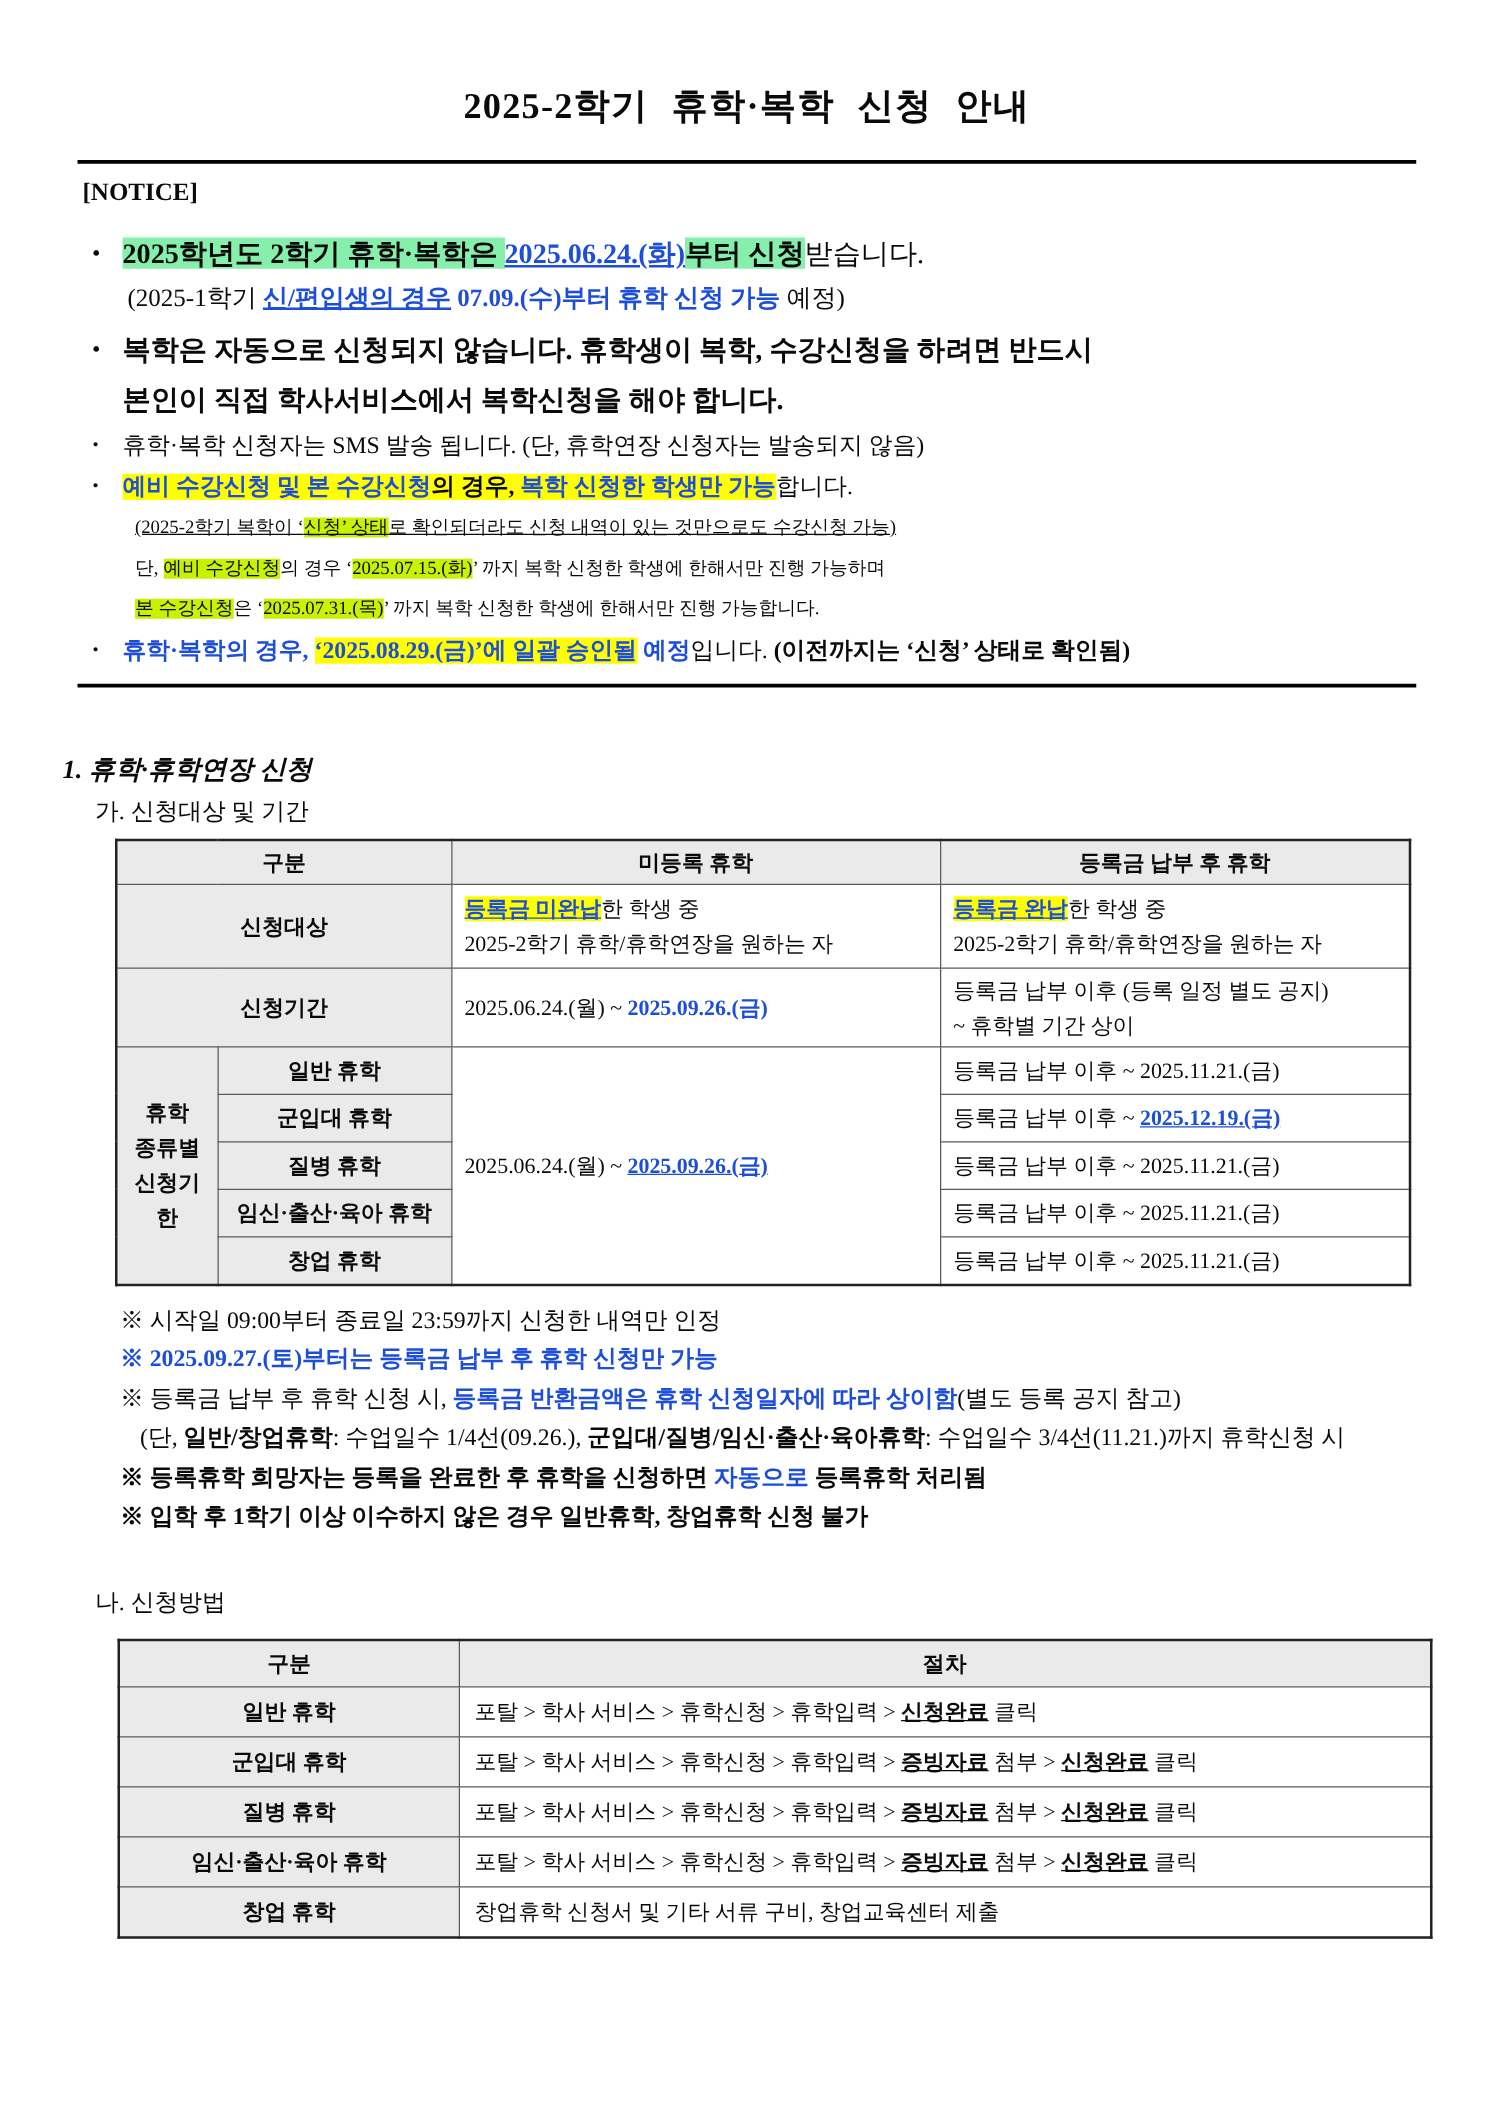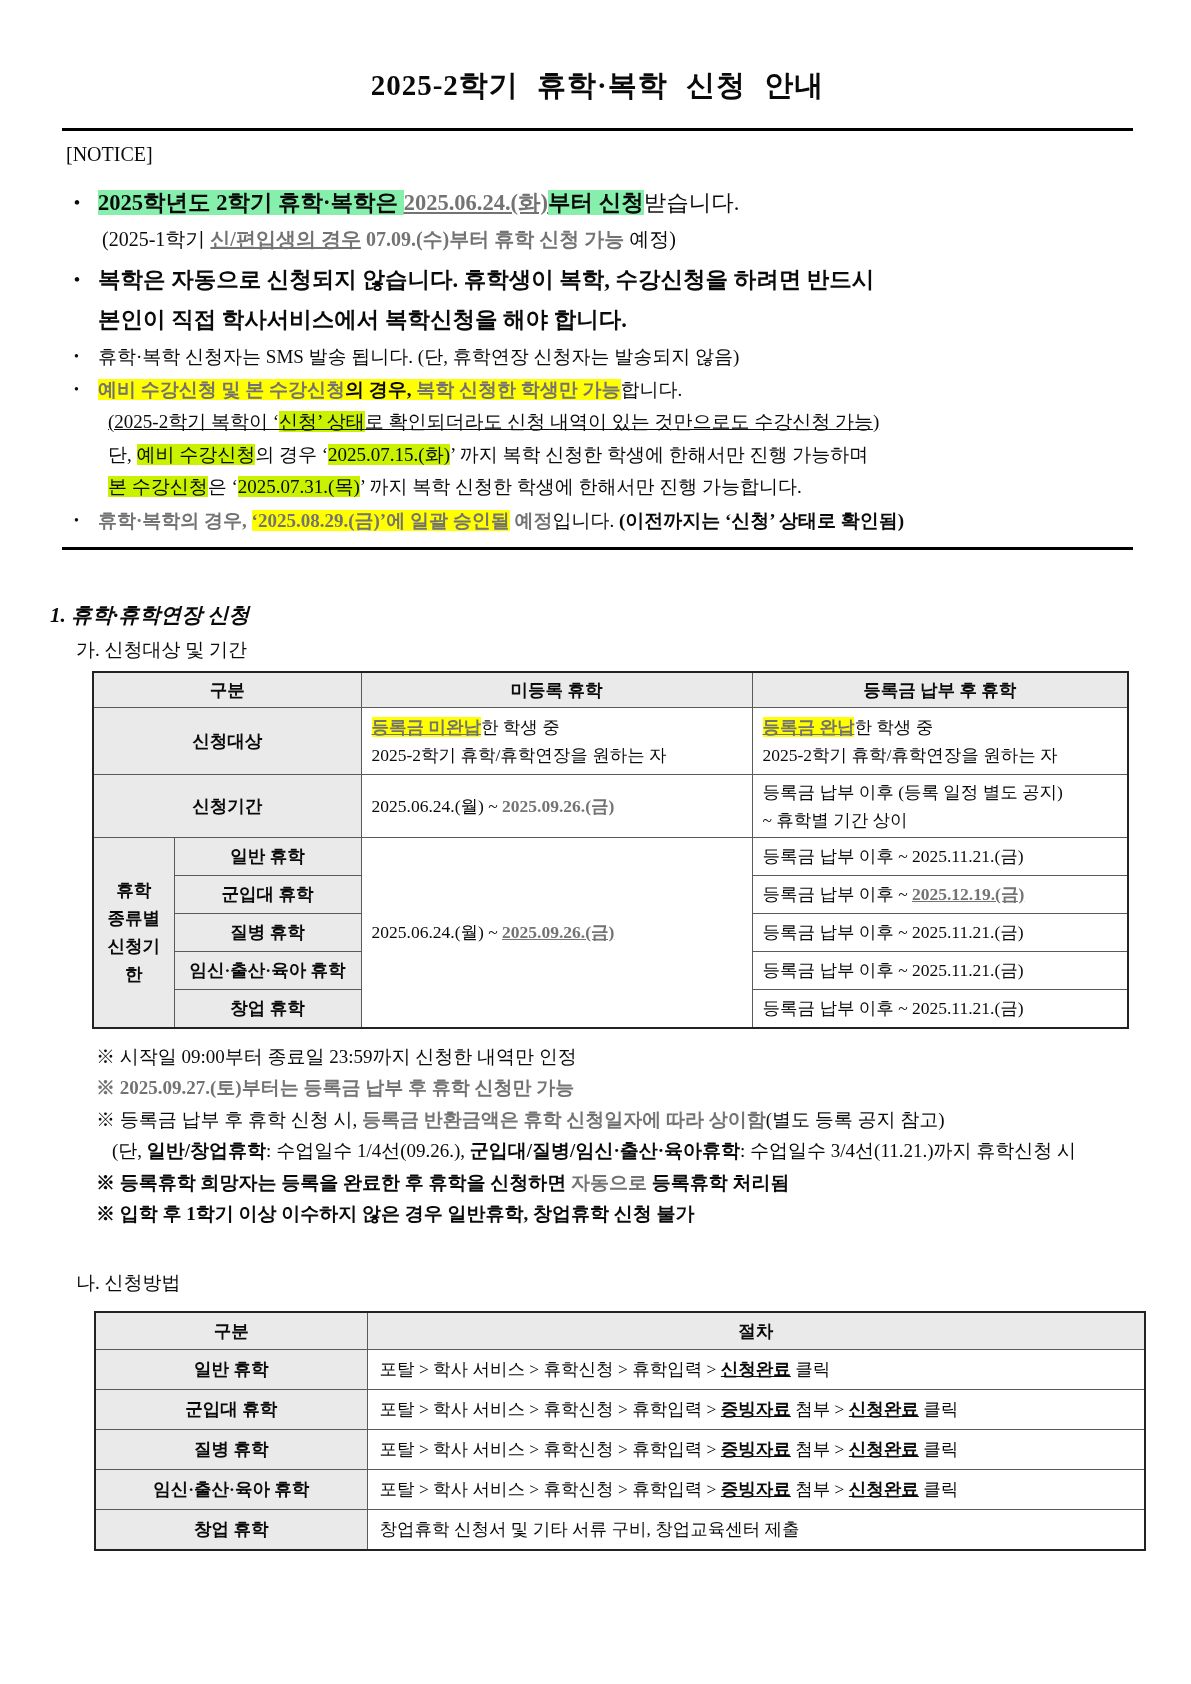--- a/index.html
+++ b/index.html
@@ -2,31 +2,31 @@
 <html><head>
 <meta charset="utf-8">
 <style>
   html,body{margin:0;padding:0;background:#fff;}
   .page{width:1191px;height:1684px;box-sizing:border-box;background:#fff;color:#0a0a0a;
         font-family:"Liberation Serif","DejaVu Serif",serif;padding:68px 58px 0 62px;overflow:hidden;position:relative;}
   .title{text-align:center;font-size:29px;font-weight:bold;letter-spacing:1px;word-spacing:10px;line-height:34px;}
   .rule{height:0;border:none;border-top:3px solid #000;margin:0;}
   .rule-top{margin-top:26px;}
   .rule-bot{margin-top:10px;}
-  .notice-label{font-size:20px;margin:12px 0 17px 4px;}
+  .notice-label{font-size:20px;margin:12px 0 17px 4px;font-weight:bold;}
   .nb{display:flex;align-items:flex-start;}
   .nb .mk{flex:0 0 36px;padding-left:12px;box-sizing:border-box;}
   .nb .ct{flex:1;}
   .big{font-size:22.5px;font-weight:bold;line-height:40px;margin-top:4px;}
   .big .mk{font-size:17px;line-height:40px;}
   .mid{font-size:19px;line-height:33px;}
   .mid .mk{font-size:14px;line-height:33px;}
   .sub{padding-left:40px;font-size:20px;line-height:33px;}
-  .sub2{padding-left:46px;font-size:19px;line-height:32.5px;}
-  .red{color:#737373;}
+  .sub2{padding-left:46px;font-size:15px;line-height:32.5px;}
+  .red{color:#1d4ed8;}
   .bold{font-weight:bold;}
   .rg{font-weight:400;margin-top:10px;}
   .u{text-decoration:underline;}
   .hl-m{background:#86efac;}
   .hl-y{background:#ffff00;}
   .hl-g{background:#c8f200;}
   .sec-h{font-size:21px;font-weight:bold;margin:52px 0 0 -12px;line-height:27px;font-style:italic;}
   .sub-h{font-size:19px;margin:8px 0 0 14px;line-height:25px;}
   table{border-collapse:collapse;table-layout:fixed;}
   .ta{width:1035px;margin:9px 0 0 30px;font-size:17.5px;border:2px solid #222;}

